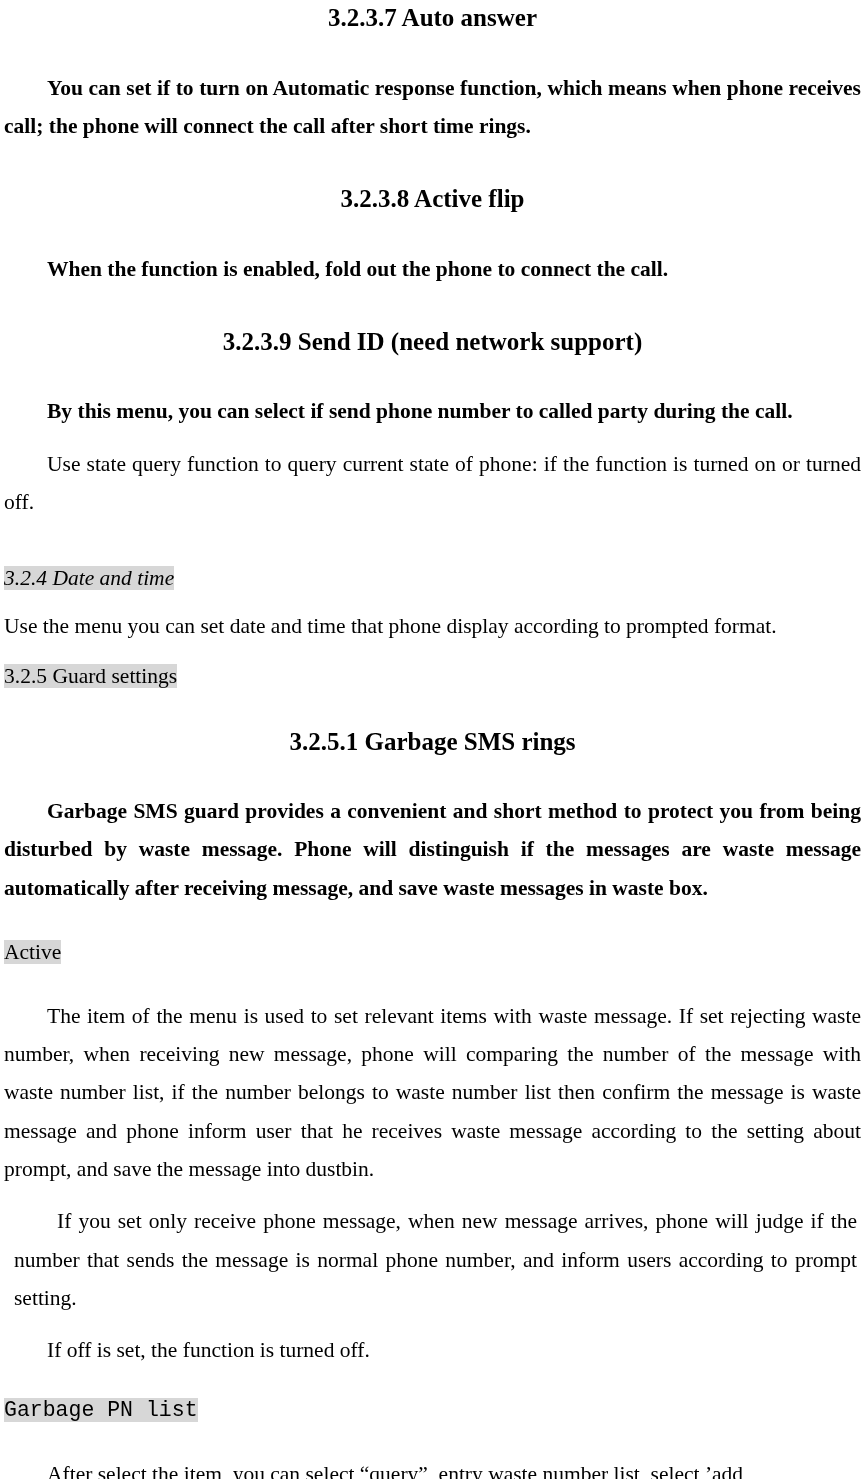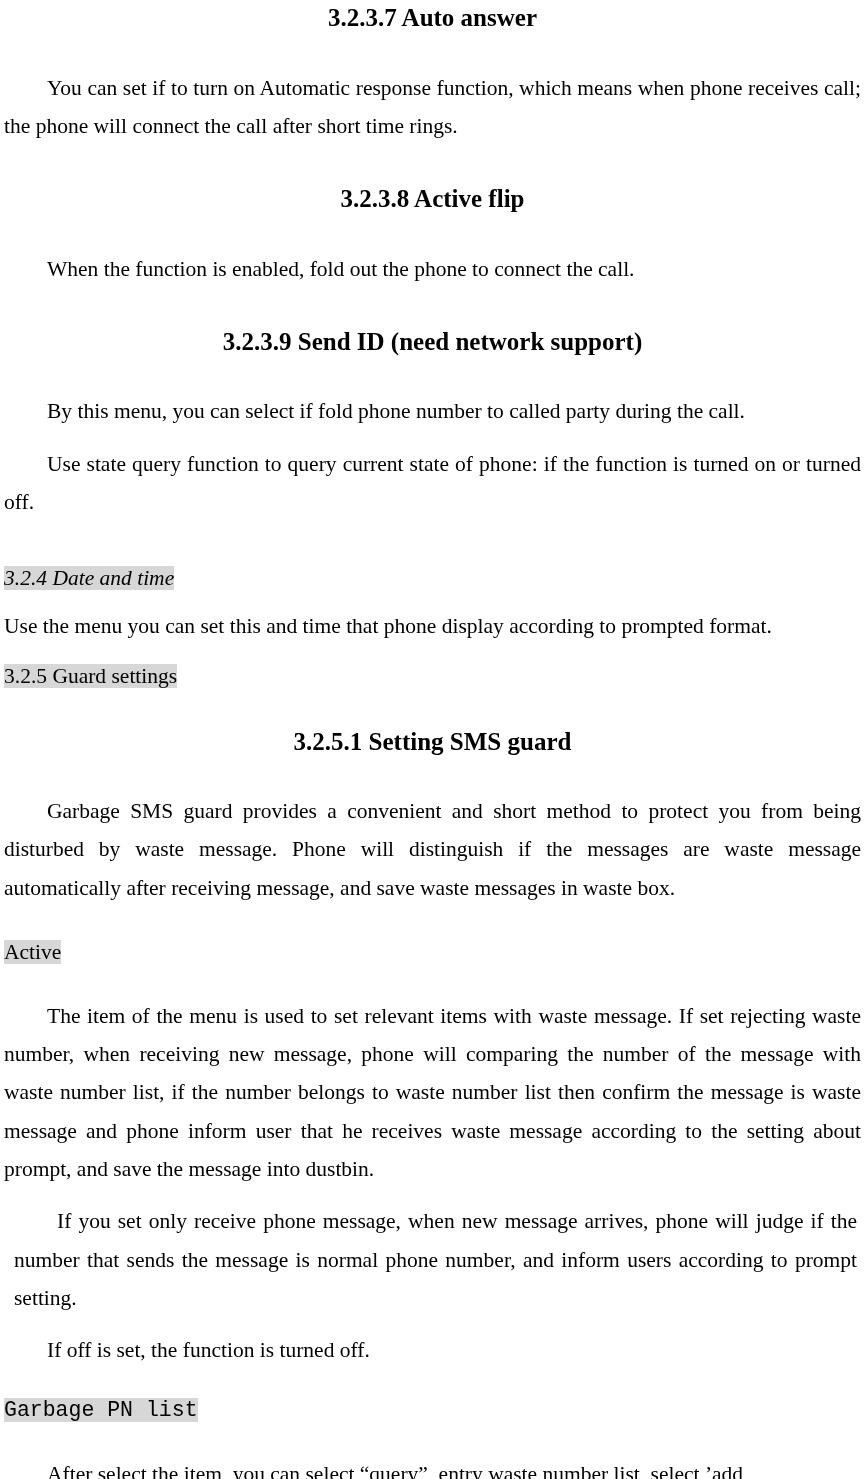--- a/index.html
+++ b/index.html
@@ -35,20 +35,21 @@
     font-size: 21.5px;
     line-height: 1.78;
     margin: 0;
     text-align: justify;
   }
   .para-indent {
     text-indent: 2em;
   }
   .para-block-top {
     padding-top: 34px;
+    font-weight: bold;
   }
   .para-block-top-small {
     padding-top: 14px;
   }
   .highlight {
     background: #d7d7d7;
     font-size: 21.5px;
     display: inline;
     line-height: 1.4;
   }
@@ -77,29 +78,29 @@
 
 <div class="content">
 
   <h3 class="heading heading-top">3.2.3.7 Auto answer</h3>
   <p class="para para-indent para-block-top">You can set if to turn on Automatic response function, which means when phone receives call; the phone will connect the call after short time rings.</p>
 
   <h3 class="heading heading-gap">3.2.3.8 Active flip</h3>
   <p class="para para-indent para-block-top">When the function is enabled, fold out the phone to connect the call.</p>
 
   <h3 class="heading heading-gap">3.2.3.9 Send ID (need network support)</h3>
-  <p class="para para-indent para-block-top">By this menu, you can select if fold phone number to called party during the call.</p>
+  <p class="para para-indent para-block-top">By this menu, you can select if send phone number to called party during the call.</p>
   <p class="para para-indent para-block-top-small">Use state query function to query current state of phone: if the function is turned on or turned off.</p>
 
   <p class="hl-wrap"><span class="highlight">3.2.4 Date and time</span></p>
-  <p class="para after-hl">Use the menu you can set this and time that phone display according to prompted format.</p>
+  <p class="para after-hl">Use the menu you can set date and time that phone display according to prompted format.</p>
 
   <p class="hl-wrap2"><span class="highlight">3.2.5 Guard settings</span></p>
 
-  <h3 class="heading heading-gap" style="padding-top:34px;">3.2.5.1 Setting SMS guard</h3>
+  <h3 class="heading heading-gap" style="padding-top:34px;">3.2.5.1 Garbage SMS rings</h3>
   <p class="para para-indent para-block-top">Garbage SMS guard provides a convenient and short method to protect you from being disturbed by waste message. Phone will distinguish if the messages are waste message automatically after receiving message, and save waste messages in waste box.</p>
 
   <p class="sub-hl"><span class="highlight">Active</span></p>
   <p class="para para-indent para-block-top-small">The item of the menu is used to set relevant items with waste message. If set rejecting waste number, when receiving new message, phone will comparing the number of the message with waste number list, if the number belongs to waste number list then confirm the message is waste message and phone inform user that he receives waste message according to the setting about prompt, and save the message into dustbin.</p>
   <p class="para para-indent para-block-top-small" style="padding-left:10px;padding-right:4px;font-family:Liberation Serif, serif;">If you set only receive phone message, when new message arrives, phone will judge if the number that sends the message is normal phone number, and inform users according to prompt setting.</p>
   <p class="para para-indent para-block-top-small">If off is set, the function is turned off.</p>
 
   <p class="sub-hl" style="padding-top:10px;font-family:Liberation Mono, monospace;"><span class="highlight">Garbage PN list  </span></p>
   <p class="para para-indent para-block-top-small">After select the item, you can select “query”, entry waste number list, select ’add</p>
 

